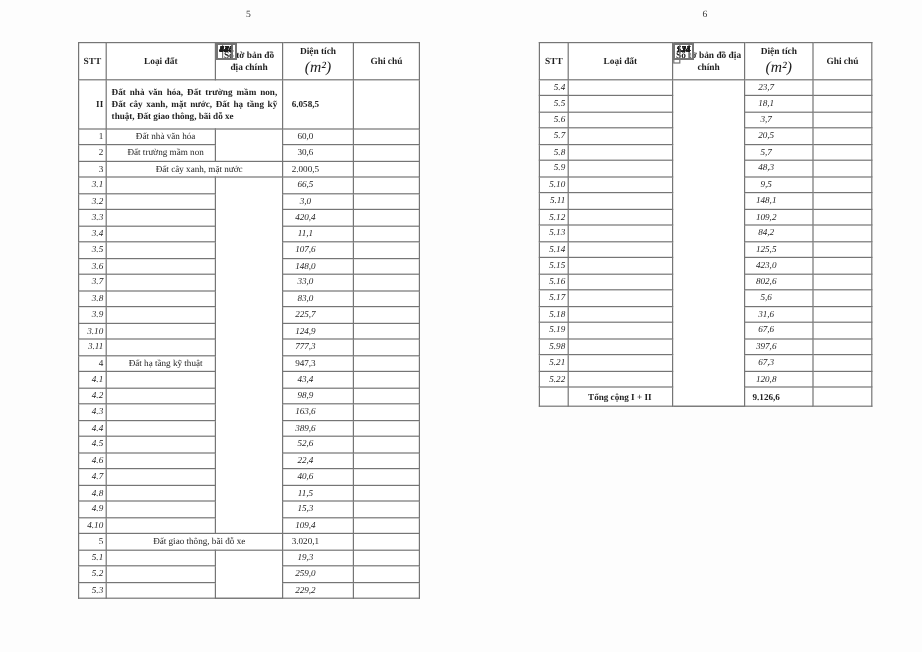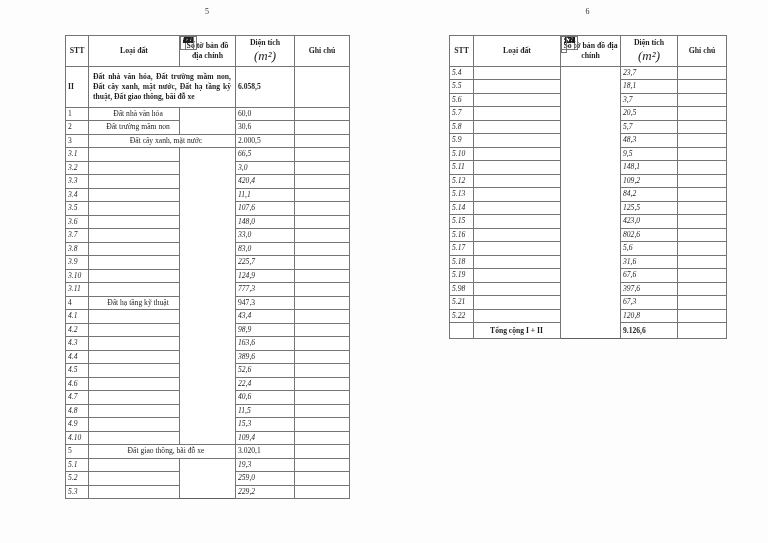--- a/index.html
+++ b/index.html
@@ -29,25 +29,25 @@
   .land-table th{
     font-weight:bold;text-align:center;font-size:7.8px;line-height:1.25;
     padding:2px 1px;height:22px;
   }
   .land-table th .unit{
     display:block;font-weight:normal;font-style:italic;font-size:13px;
   }
   .land-table td{height:12.5px;}
   .land-table tr.tall td{height:36px;}
   .land-table tr.total td{height:15px;}
-  td.stt{text-align:left;}
+  td.stt{text-align:right;}
   td.label{text-align:center;padding-left:11px;padding-right:3px;}
   td.label.center{text-align:center;padding-left:2px;}
   td.sheet{text-align:center;}
-  td.area{text-align:left;padding-right:23px;}
+  td.area{text-align:center;padding-right:23px;}
   td.note{}
   tr.it td{font-style:italic;}
   tr.bd td{font-weight:bold;}
   tr.tall td.label{text-align:justify;padding:2px 4px;line-height:1.3;}
 </style>
 </head>
 <body>
 
 <div class="page-num left">5</div>
 <div class="page-num right">6</div>

